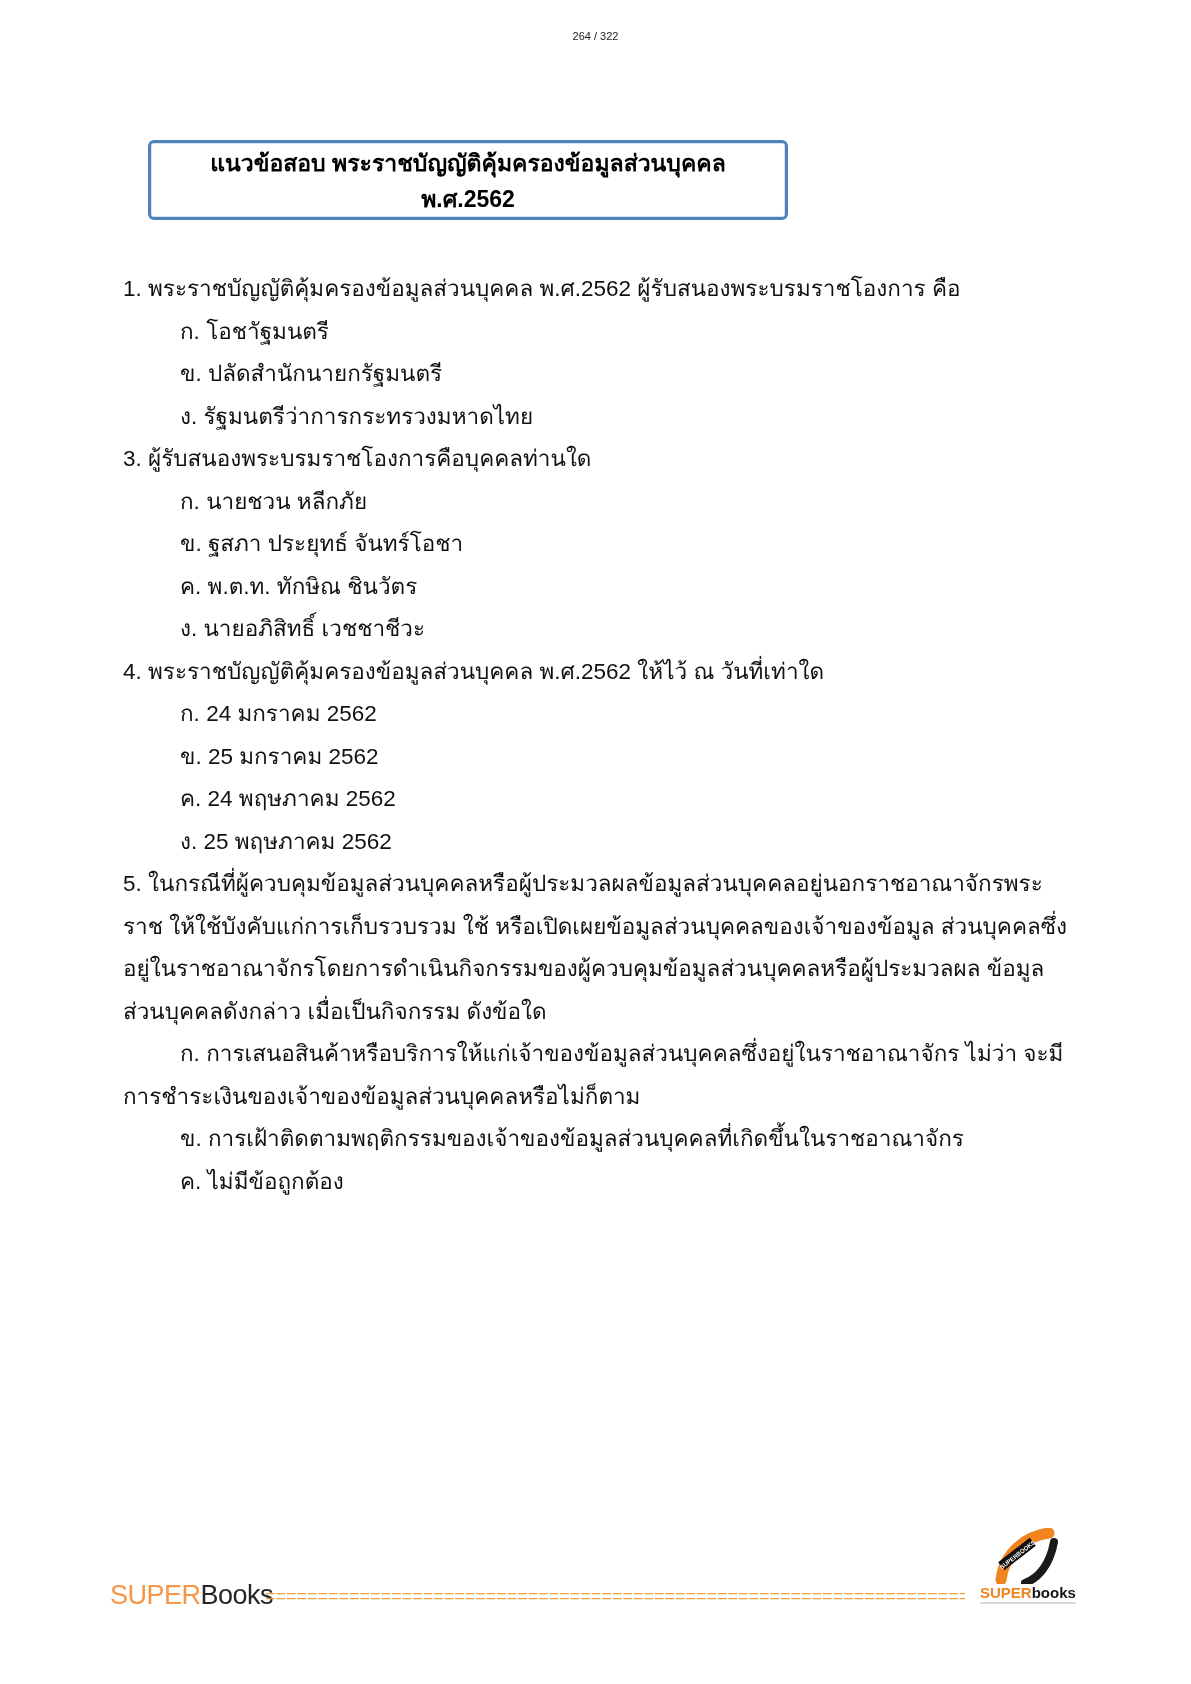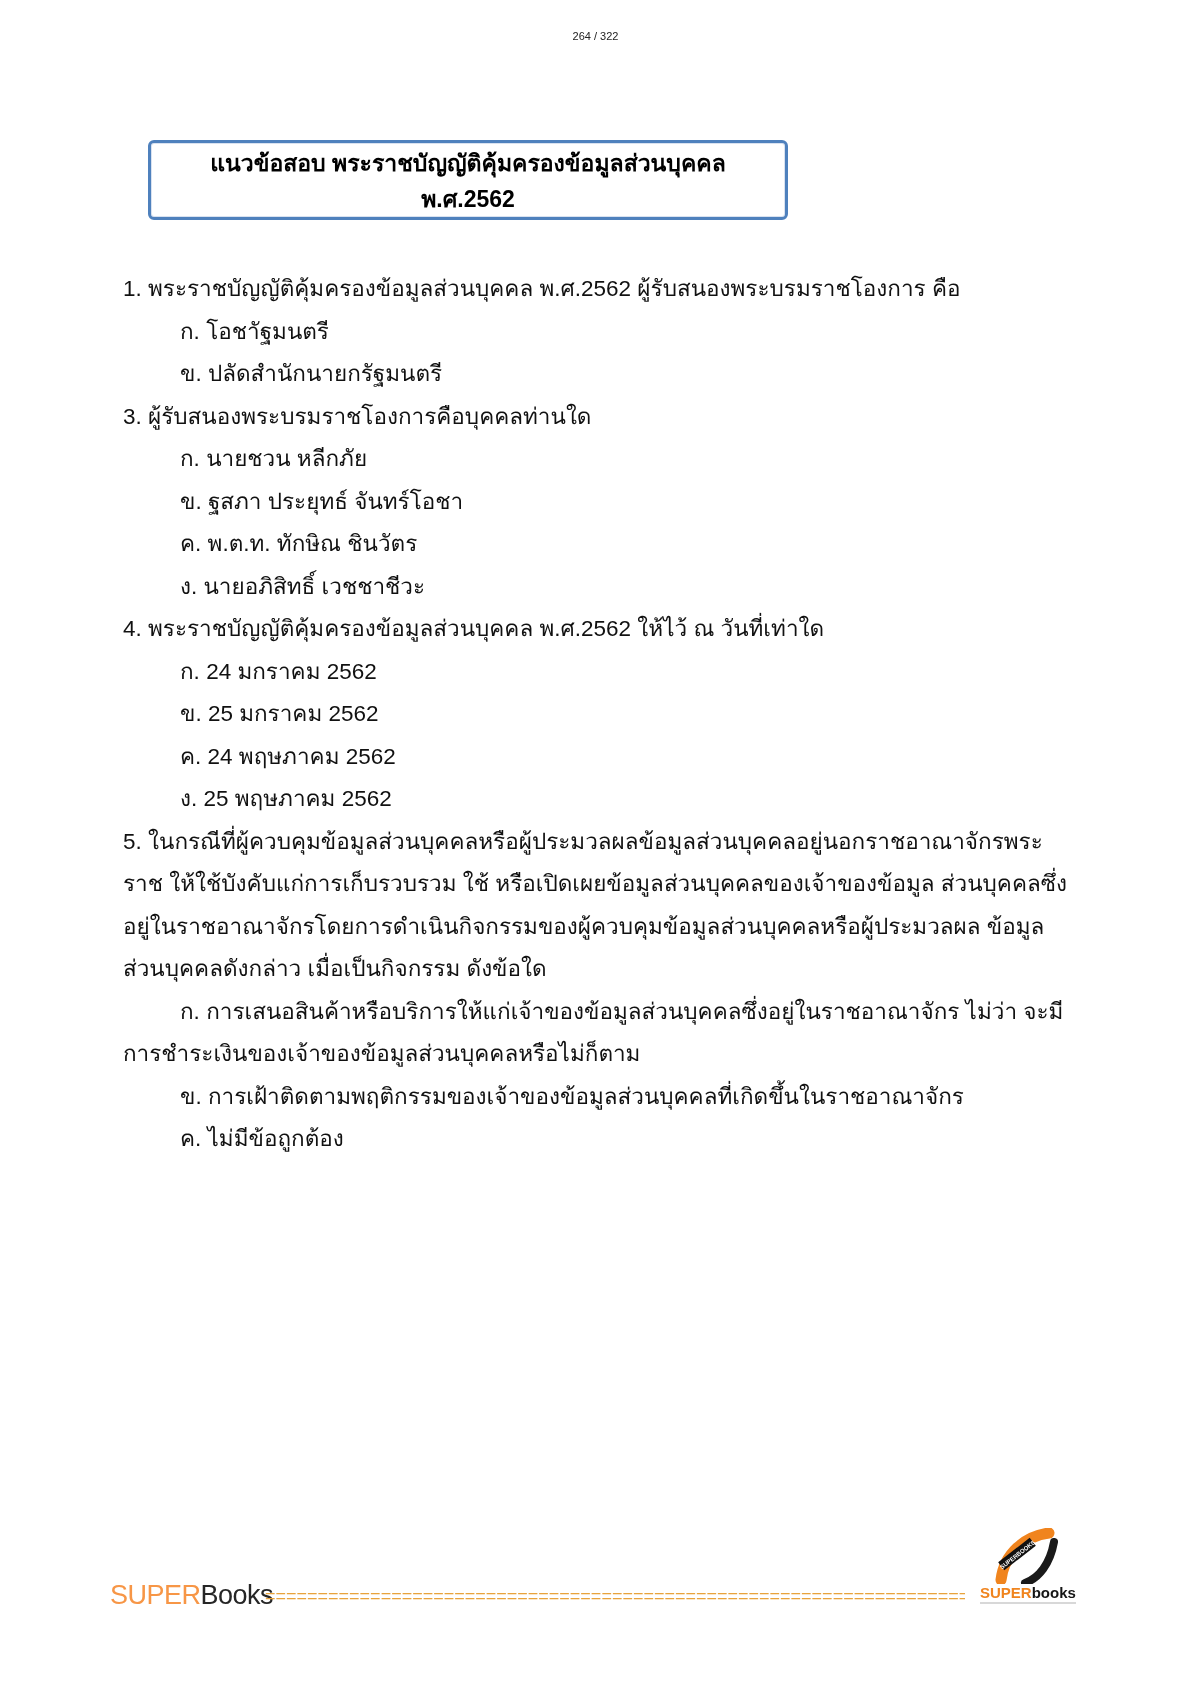--- a/index.html
+++ b/index.html
@@ -106,20 +106,21 @@
   <div class="title-box">
     <div class="title-text">แนวข้อสอบ พระราชบัญญัติคุ้มครองข้อมูลส่วนบุคคล พ.ศ.2562</div>
   </div>
 
   <div class="content">
 
     <div>
       <p>1. พระราชบัญญัติคุ้มครองข้อมูลส่วนบุคคล พ.ศ.2562 ผู้รับสนองพระบรมราชโองการ คือ</p>
       <p class="opt">ก. โอชาัฐมนตรี</p>
       <p class="opt">ข. ปลัดสำนักนายกรัฐมนตรี</p>
+      <p class="opt">ง. รัฐมนตรีว่าการกระทรวงมหาดไทย</p>
     </div>
 
 
     <div>
       <p>3. ผู้รับสนองพระบรมราชโองการคือบุคคลท่านใด</p>
       <p class="opt">ก. นายชวน  หลีกภัย</p>
       <p class="opt">ข. ฐสภา ประยุทธ์ จันทร์โอชา</p>
       <p class="opt">ค. พ.ต.ท. ทักษิณ ชินวัตร</p>
       <p class="opt">ง. นายอภิสิทธิ์ เวชชาชีวะ</p>
     </div>

